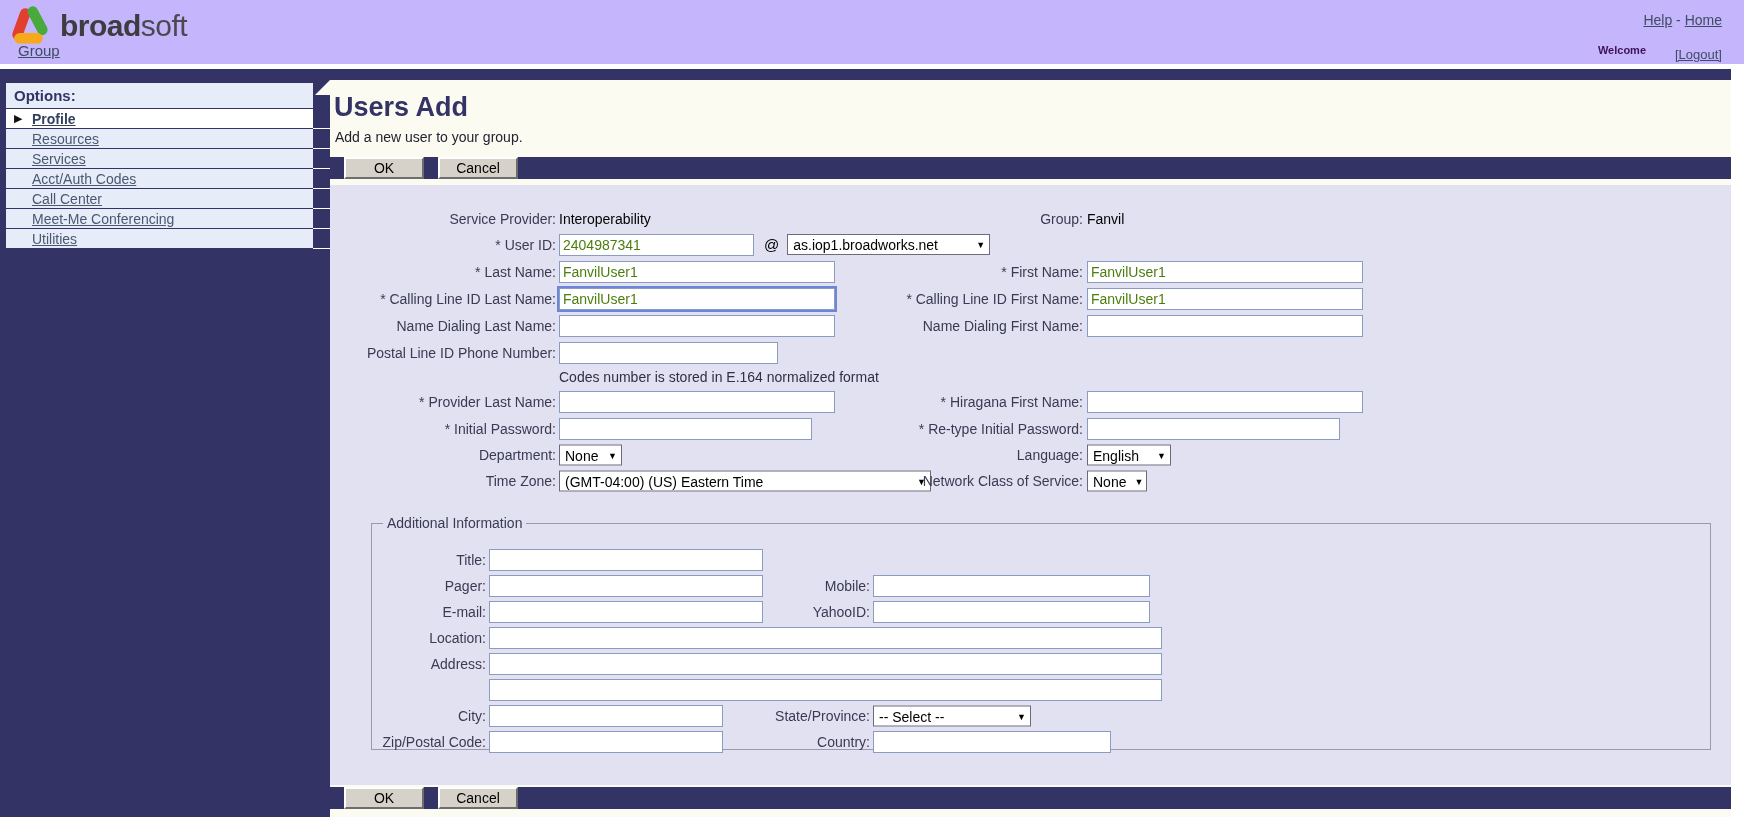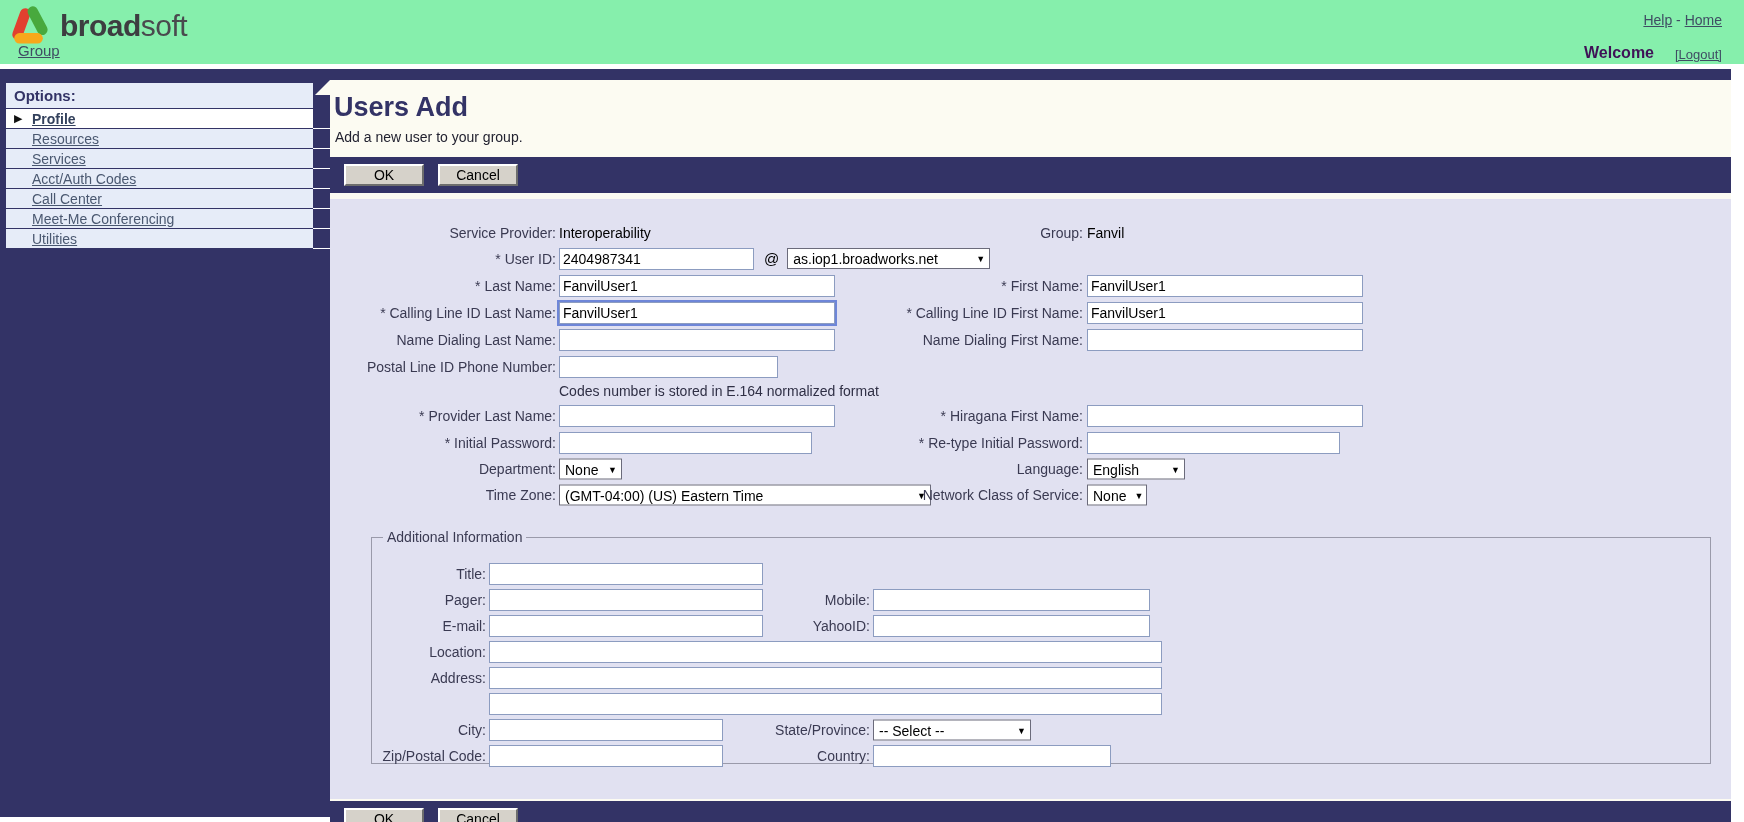--- a/index.html
+++ b/index.html
@@ -1,29 +1,29 @@
 <!DOCTYPE html>
 <html><head>
 <meta charset="utf-8">
 <style>
   * { box-sizing: border-box; margin: 0; padding: 0; }
   html,body { width:1744px; height:822px; background:#ffffff; font-family:"Liberation Sans", sans-serif; overflow:hidden; }
 
   
-  .header { position:absolute; top:0; left:0; width:1744px; height:64px; background:#86efac;padding-left:36px; }
+  .header { position:absolute; top:0; left:0; width:1744px; height:64px; background:#c4b5fd;padding-left:36px; }
   .logo-wrap { position:absolute; top:4px; left:6px; display:flex; align-items:center; }
   .logo-mark { width:46px; height:42px; }
   .brand { font-size:30px; color:#3d3d40; letter-spacing:-0.5px; margin-left:8px; margin-top:2px; }
   .brand b { font-weight:bold; }
   .brand span.lt { font-weight:normal; color:#4a4a4e; }
   .top-links { position:absolute; top:12px; right:22px; font-size:14px; color:#3f4d63; }
   .top-links a { color:#3f4d63; text-decoration:underline; cursor:pointer; }
   .breadcrumb { position:absolute; left:18px; top:42px; font-size:15px; }
   .breadcrumb a { color:#3f4d63; text-decoration:underline; cursor:pointer; }
-  .welcome { position:absolute; top:44px; right:90px; font-size:16px; font-weight:bold; color:#3f1256; }
+  .welcome { position:absolute; top:44px; right:98px; font-size:11px; font-weight:bold; color:#3f1256; }
   .logout { position:absolute; top:47px; right:22px; font-size:13px; }
   .logout a { color:#3f4d63; text-decoration:underline; cursor:pointer; }
 
   .divider-bar { position:absolute; top:69px; left:0; width:1731px; height:11px; background:#333366; }
 
   
   .left-col { position:absolute; top:80px; left:0; width:330px; height:737px; background:#333366; }
   .options-panel { position:absolute; top:3px; left:6px; width:307px; background:#e6ecf8; border-bottom:2px solid #333366; }
   .options-title { font-size:15px; font-weight:bold; color:#333366; padding:4px 0 4px 8px; border-bottom:1px solid #333366; }
   .nav { list-style:none; }
@@ -33,48 +33,48 @@
   .nav li .arrow { position:absolute; left:8px; top:3px; font-size:11px; color:#111111; }
   .nav li a { font-size:14px; color:#4a5870; text-decoration:underline; cursor:pointer; }
   .nav li.active a { font-weight:bold; color:#33415c; }
 
   
   .content { position:absolute; top:80px; left:330px; width:1401px; min-height:737px; background:#fcfbf2; }
   .corner-notch { position:absolute; top:0; left:-15px; width:0; height:0;
                   border-bottom:15px solid #fcfbf2; border-left:15px solid transparent; }
   .page-title { margin:12px 0 6px 4px; font-size:27px; font-weight:bold; color:#333366; }
   .page-desc { margin-left:5px; font-size:14px; color:#222230; }
-  .btn-bar { margin-top:12px; width:1401px; height:36px; background:#333366; display:flex; align-items:center; }
+  .btn-bar { margin-top:12px; width:1401px; height:22px; background:#333366; display:flex; align-items:center; }
   .btn { min-width:80px; height:22px; margin-left:14px; background:#d6d2ca; color:#000;
          border-top:2px solid #ffffff; border-left:2px solid #ffffff;
          border-right:2px solid #6d6d6d; border-bottom:2px solid #6d6d6d;
          font-size:14px; font-family:"Liberation Sans", sans-serif; cursor:pointer; }
 
   
   .form-area { margin-top:6px; width:1401px; background:#e1e1f1; padding:22px 0 35px 0; position:relative; }
   .frow { position:relative; height:27px; }
   .frow.h24 { height:24px; } .frow.h22 { height:22px; } .frow.h26 { height:26px; }
   .cap { font-size:14px; color:#3a3a52; }
   .val { font-size:14px; color:#000; }
   .lcap { position:absolute; left:0; top:50%; transform:translateY(-50%); width:226px; text-align:right; }
   .lfield { position:absolute; left:229px; top:50%; transform:translateY(-50%); display:flex; align-items:center; }
   .rcap { position:absolute; left:453px; top:50%; transform:translateY(-50%); width:300px; text-align:right; }
   .rfield { position:absolute; left:757px; top:50%; transform:translateY(-50%); display:flex; align-items:center; }
 
-  .inp { height:22px; border:1px solid #8c9cc0; background:#ffffff; font-size:14px; color:#000000;
+  .inp { height:22px; border:1px solid #8c9cc0; background:#ffffff; font-size:14px; color:#4d7c0f;
          padding:0 3px; font-family:"Liberation Sans", sans-serif; }
   .inp.focused { outline:2px solid #6e86d8; }
   .w195{width:195px;} .w276{width:276px;} .w219{width:219px;} .w253{width:253px;}
   .w274{width:274px;} .w277{width:277px;} .w673{width:673px;} .w234{width:234px;} .w238{width:238px;}
 
   .select { height:21px; background:#ffffff; border:1px solid #6b6b7b; display:inline-flex;
             align-items:center; justify-content:space-between; font-size:14px; color:#000;
             padding:0 4px 0 5px; cursor:pointer; }
   .select .dd { font-size:9px; color:#000; margin-left:8px; }
-  .sw203{width:203px;} .sw344{width:372px;} .sw63{width:63px;} .sw98{width:98px;} .sw60{width:60px;} .sw158{width:158px;}
+  .sw203{width:203px;} .sw344{width:372px;} .sw63{width:63px;} .sw98{width:84px;} .sw60{width:60px;} .sw158{width:158px;}
 
   .at { font-size:15px; color:#000; margin:0 8px 0 10px; }
   .note { position:absolute; left:229px; top:50%; transform:translateY(-50%); font-size:14px; color:#2f2f45; }
 
   
   .addl { margin:21px 0 0 41px; width:1340px; height:235px; border:1px solid #9a9aaa; padding-top:16px; position:relative; }
   .addl legend { font-size:14px; color:#3a3a52; margin-left:11px; padding:0 4px; }
   .fx { position:relative; height:26px; }
   .fcap { position:absolute; left:0; top:50%; transform:translateY(-50%); width:114px; text-align:right; }
   .ffield { position:absolute; left:117px; top:50%; transform:translateY(-50%); display:flex; align-items:center; }

